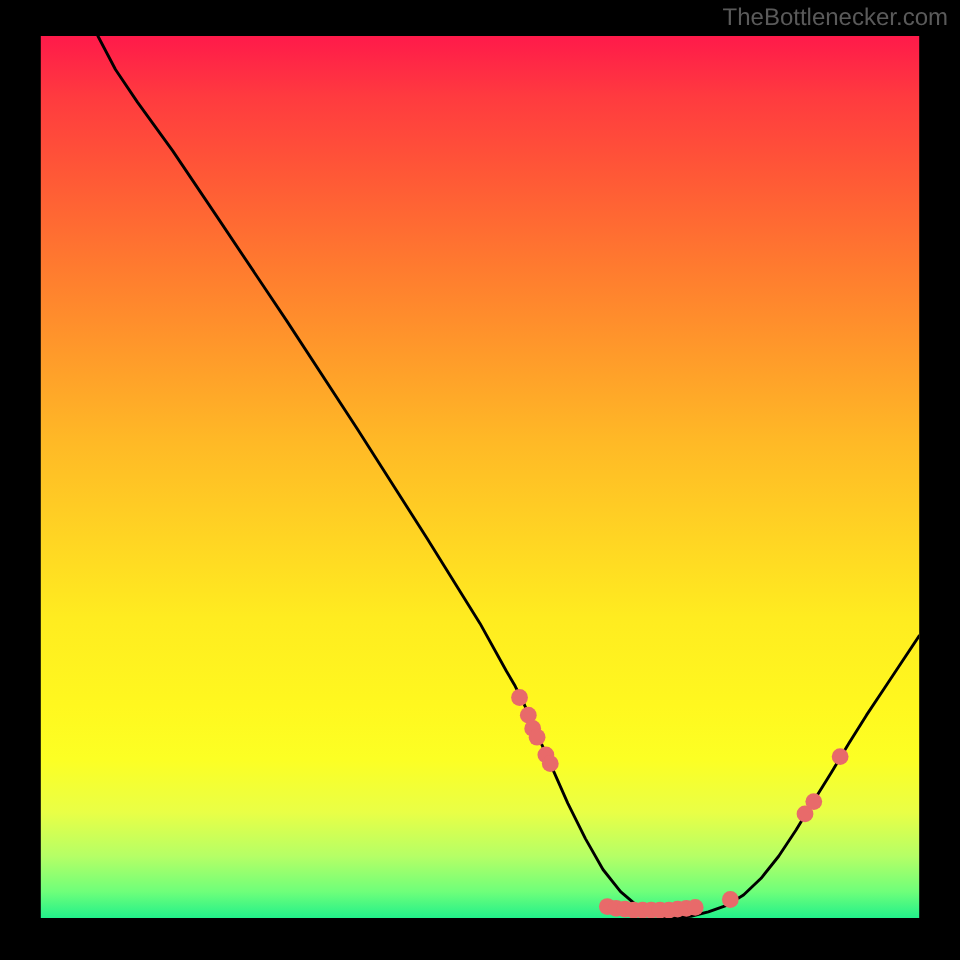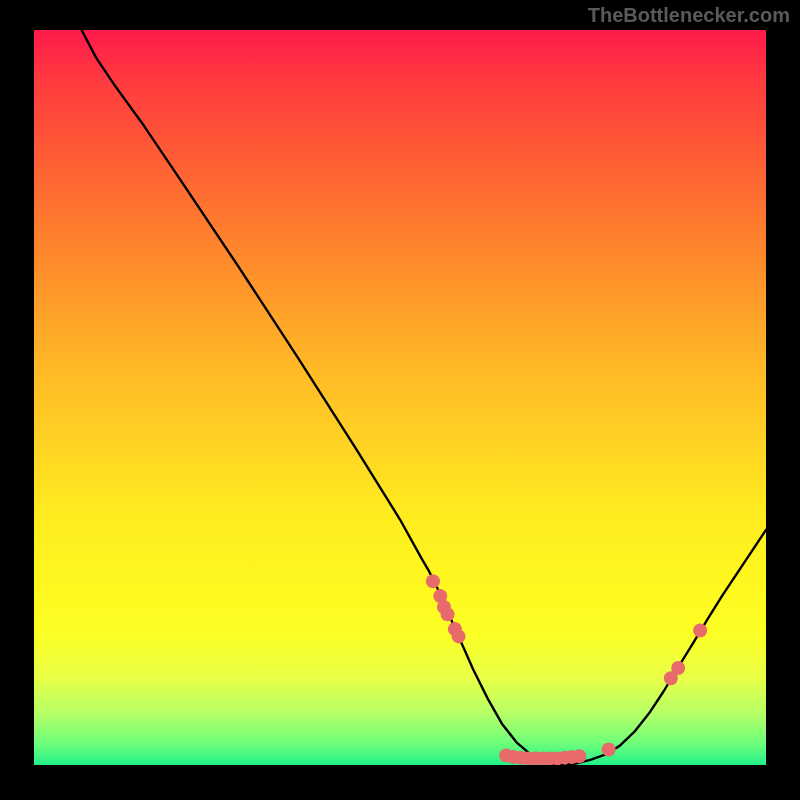--- a/index.html
+++ b/index.html
@@ -10,21 +10,21 @@
     background: #000;
     position: relative;
     font-family: Arial, Helvetica, sans-serif;
   }
   .watermark {
     position: absolute;
     top: 4px;
     right: 10px;
     color: #5a5a5a;
     font-size: 20px;
-    font-weight: 700;
+    font-weight: 400;
     z-index: 10;
   }
   .plot-area {
     position: absolute;
     left: 34px;
     top: 30px;
     width: 732px;
     height: 735px;
     background: linear-gradient(to bottom,
       #ff1a4a 0%,

